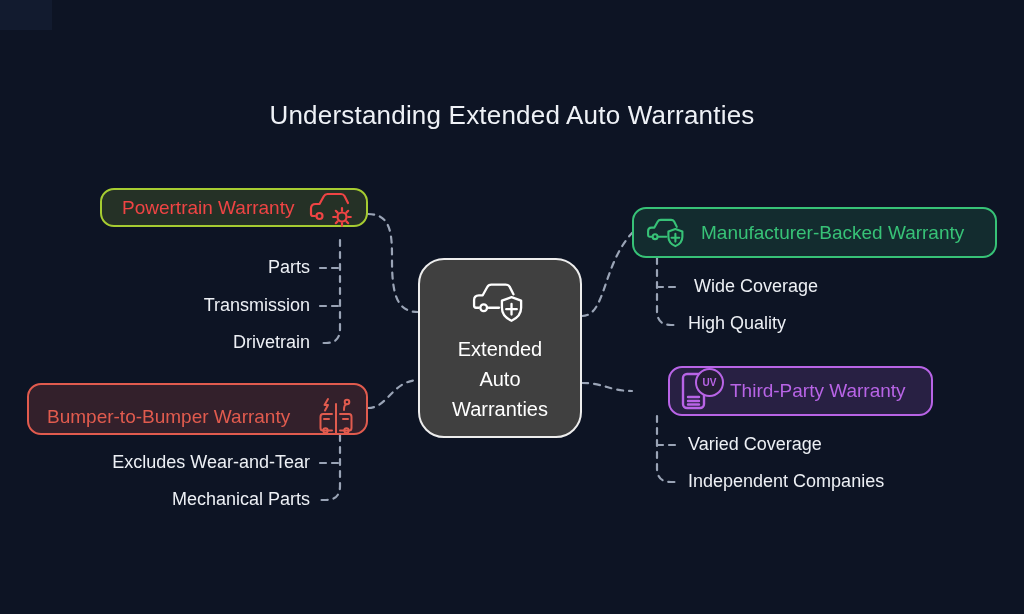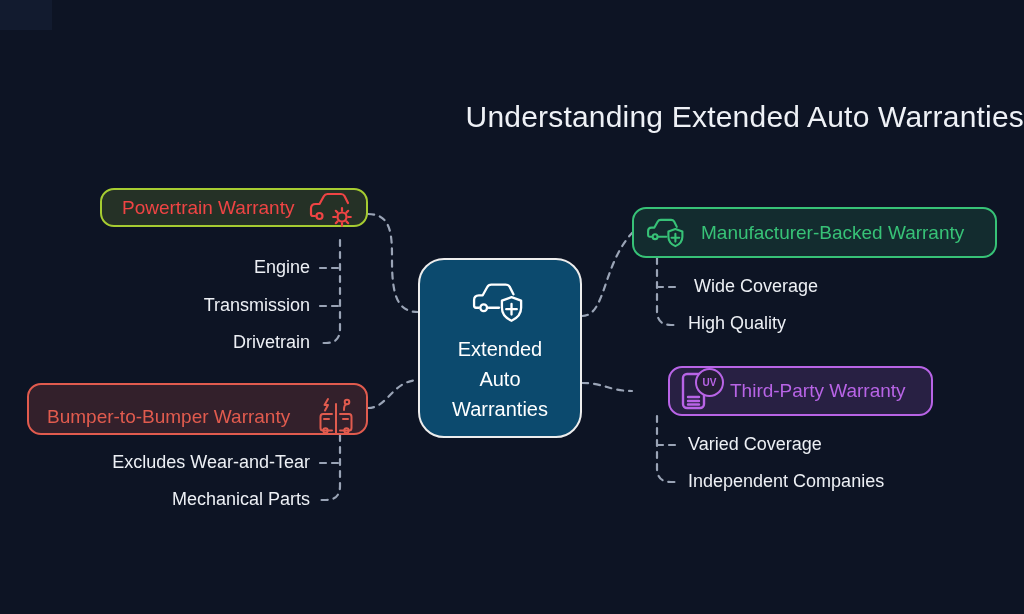--- a/index.html
+++ b/index.html
@@ -5,22 +5,22 @@
   html,body{margin:0;padding:0;background:#0d1424;}
   .stage{
     position:relative;width:1024px;height:614px;overflow:hidden;
     background:#0d1424;
     font-family:"Liberation Sans",sans-serif;
     -webkit-font-smoothing:antialiased;
   }
   .corner-glow{position:absolute;left:0;top:0;width:52px;height:30px;
     background:rgba(70,95,150,0.10);}
   .title{
-    position:absolute;left:0;top:100px;width:1024px;text-align:right;
-    color:#eef1f6;font-size:30px;font-weight:500;letter-spacing:.2px;
+    position:absolute;left:0;top:100px;width:1024px;text-align:center;
+    color:#eef1f6;font-size:26px;font-weight:500;letter-spacing:.2px;
   }
   .branch-box{
     position:absolute;display:flex;align-items:center;box-sizing:border-box;
     border:2px solid;border-radius:14px;font-size:19px;font-weight:500;
     white-space:nowrap;
   }
   .box-powertrain{
     left:100px;top:188px;width:268px;height:39px;
     color:#ef4444;border-color:#a6cc31;background:rgba(166,204,49,0.16);
     justify-content:space-between;padding:0 12px 0 20px;
@@ -35,21 +35,21 @@
     color:#37c277;border-color:#37c277;background:rgba(55,194,119,0.14);
     justify-content:flex-start;gap:13px;padding:0 14px 0 12px;
   }
   .box-third{
     left:632px;top:366px;width:265px;height:50px;
     color:#b864e6;border-color:#b864e6;background:rgba(184,100,230,0.16);
     justify-content:flex-start;gap:20px;padding:0 14px 0 10px;margin-left:36px;
   }
   .center-node{
     position:absolute;left:418px;top:258px;width:164px;height:180px;
-    box-sizing:border-box;background:#0c4a6e;border:2px solid #ededed;
+    box-sizing:border-box;background:#404040;border:2px solid #ededed;
     border-radius:26px;display:flex;flex-direction:column;align-items:center;
     justify-content:flex-start;padding-top:18px;
   }
   .center-label{
     margin-top:8px;color:#ffffff;font-size:20px;line-height:30px;
     text-align:center;white-space:pre-line;font-weight:400;
   }
   .leaf{
     position:absolute;color:#edf0f5;font-size:18px;line-height:21px;
     white-space:nowrap;font-weight:400;
@@ -115,21 +115,21 @@
     <span>Powertrain Warranty</span>
     <span class="icon">
       <svg width="46" height="40" viewBox="0 0 46 40" stroke="currentColor" stroke-width="2.2" fill="none" stroke-linecap="round" stroke-linejoin="round">
         <path d="M40 15 L36.5 8 Q35.4 6 33 6 H19.5 Q17 6 15.8 8.2 L11.5 16 H7.5 Q3 16 3 20.5 V26 Q3 28 5 28 H7"></path>
         <circle cx="11.5" cy="28" r="3"></circle>
         <circle cx="34" cy="29" r="4.5"></circle>
         <path d="M40.2 29 L42.8 29 M38.4 33.4 L40.2 35.2 M34 35.2 L34 37.8 M29.6 33.4 L27.8 35.2 M27.8 29 L25.2 29 M29.6 24.6 L27.8 22.8 M34 22.8 L34 20.2 M38.4 24.6 L40.2 22.8"></path>
       </svg>
     </span>
   </div>
-  <div class="leaf r" style="right:714px;top:257px;">Engine</div>
+  <div class="leaf r" style="right:714px;top:257px;">Parts</div>
   <div class="leaf r" style="right:714px;top:295px;">Transmission</div>
   <div class="leaf r" style="right:714px;top:332px;">Drivetrain</div>
 
   <div class="branch-box box-bumper">
     <span>Bumper-to-Bumper Warranty</span>
     <span class="icon">
       <svg width="40" height="40" viewBox="0 0 40 40" stroke="currentColor" stroke-width="2" fill="none" stroke-linecap="round" stroke-linejoin="round">
         <path d="M20 7 V36"></path>
         <path d="M12 2 L8.5 8 H12 L9 13.5"></path>
         <circle cx="31" cy="5" r="2.3"></circle>

